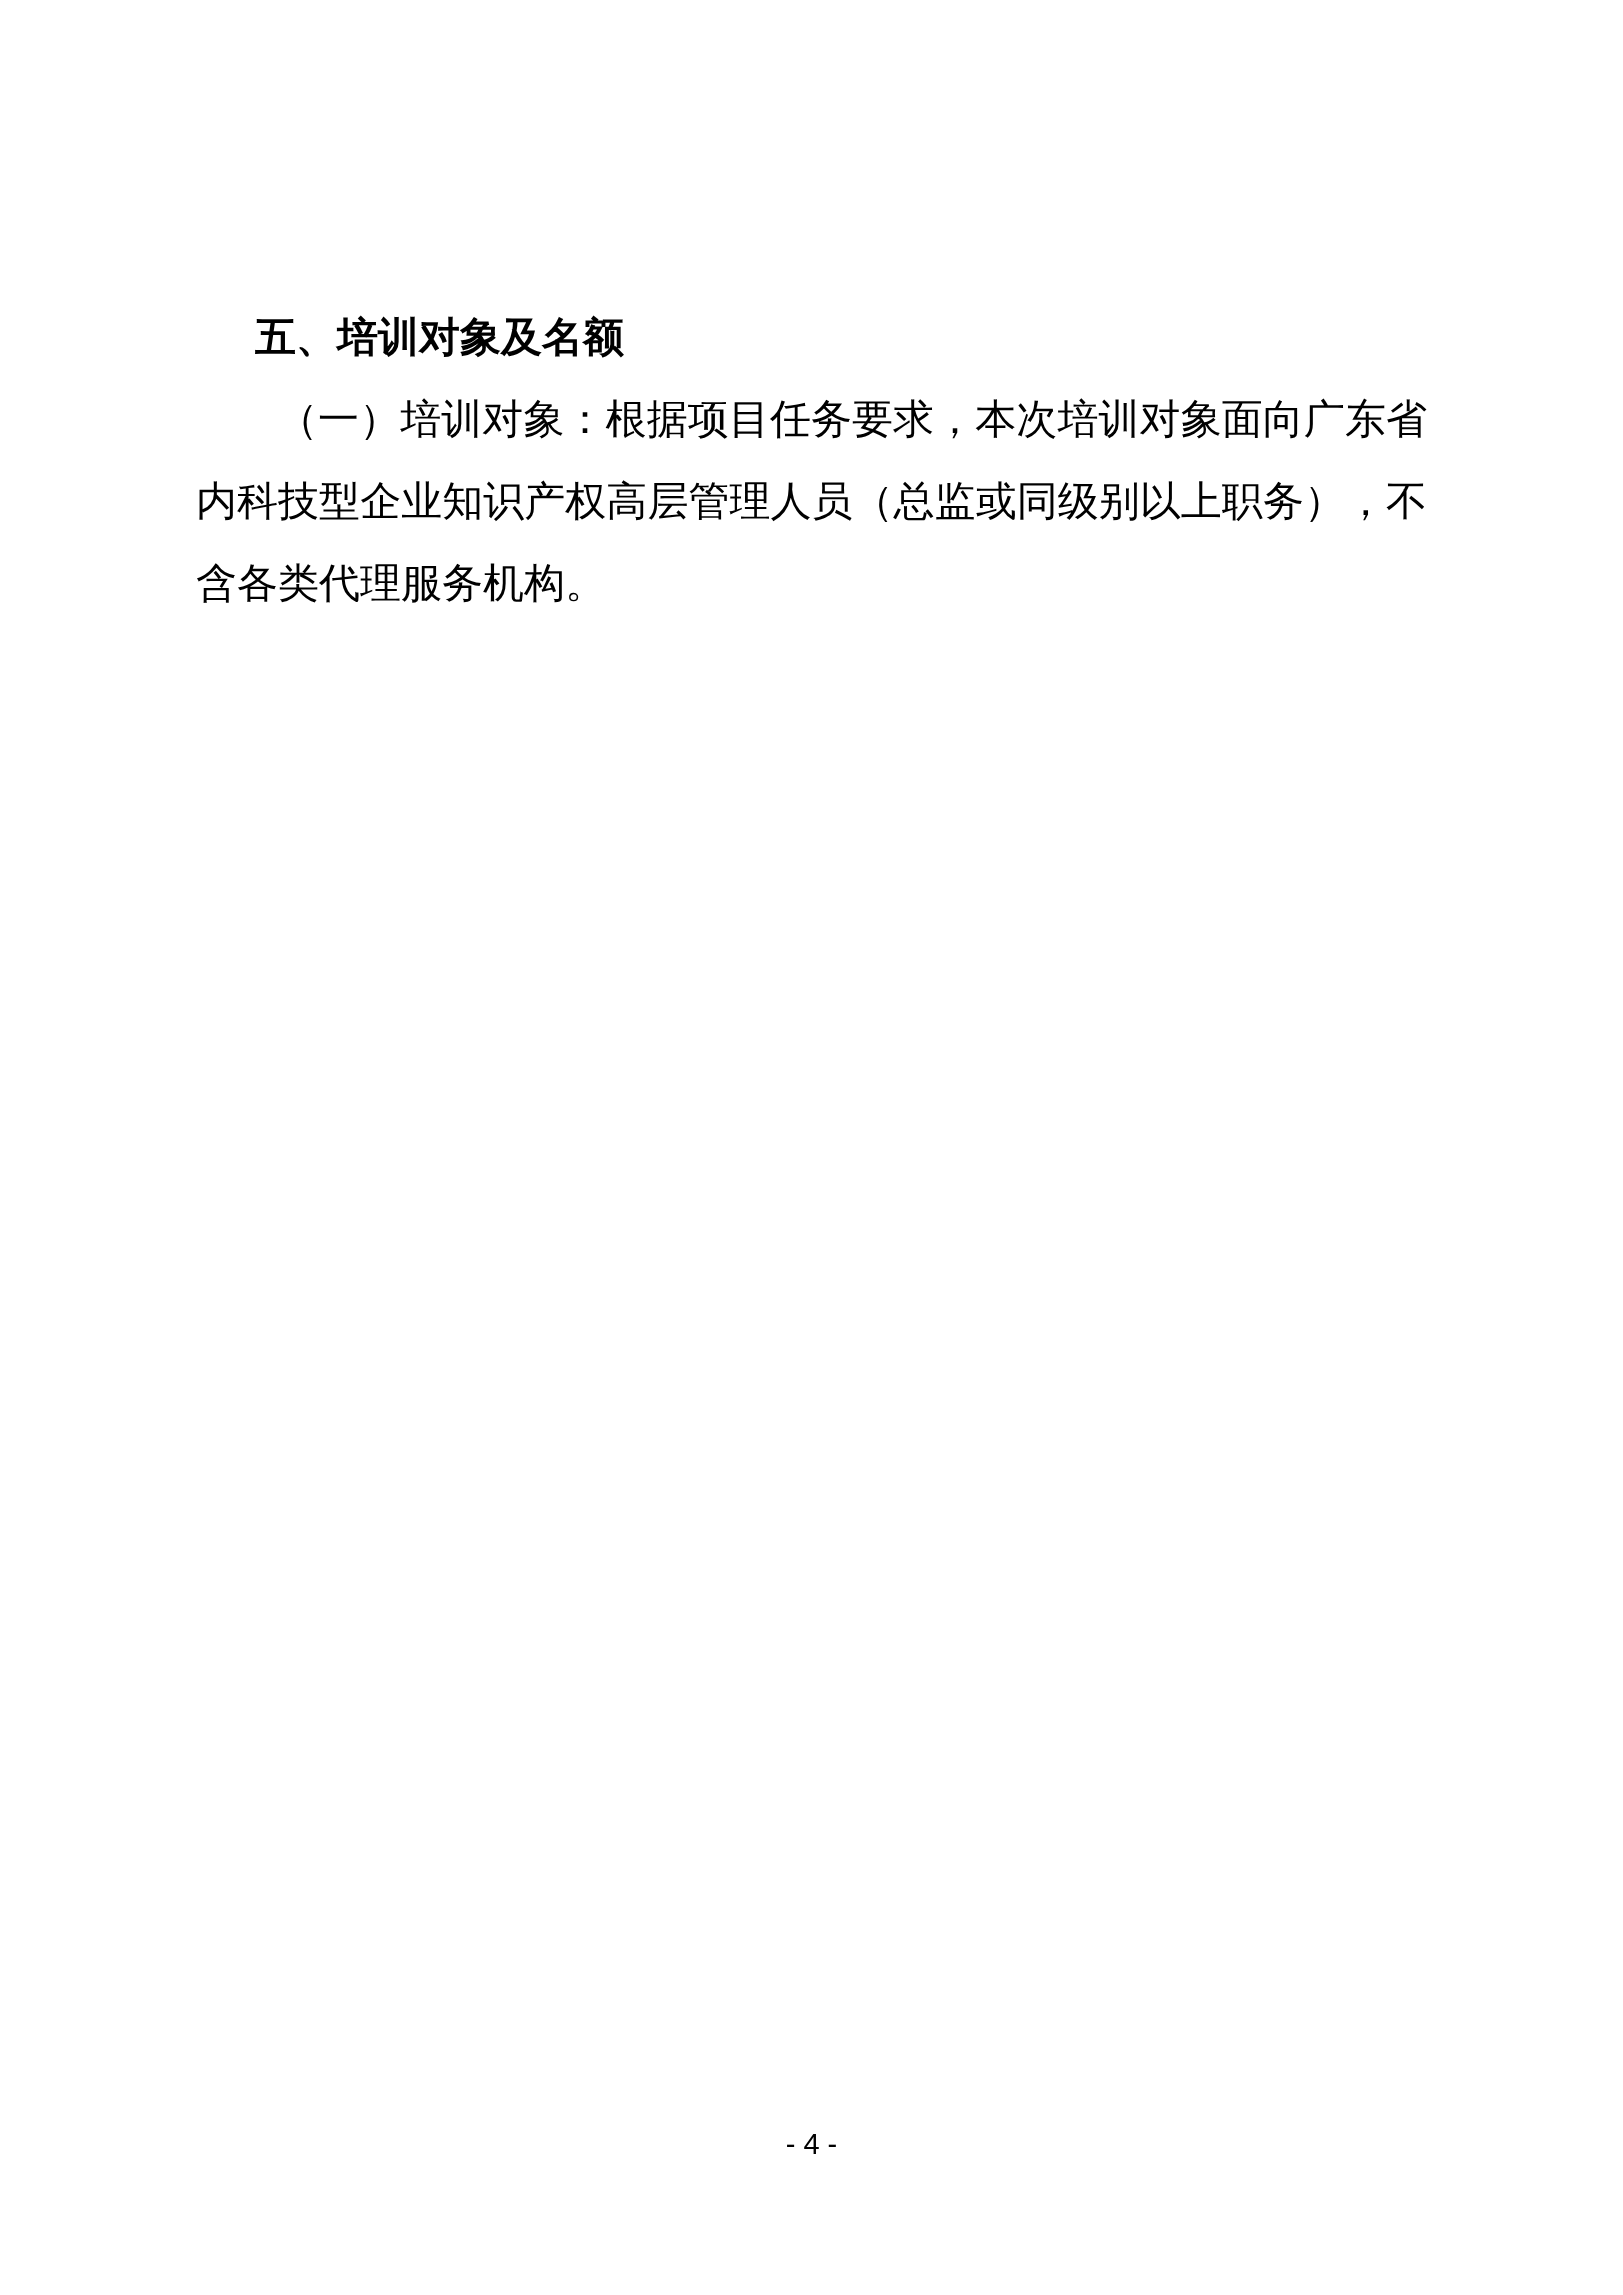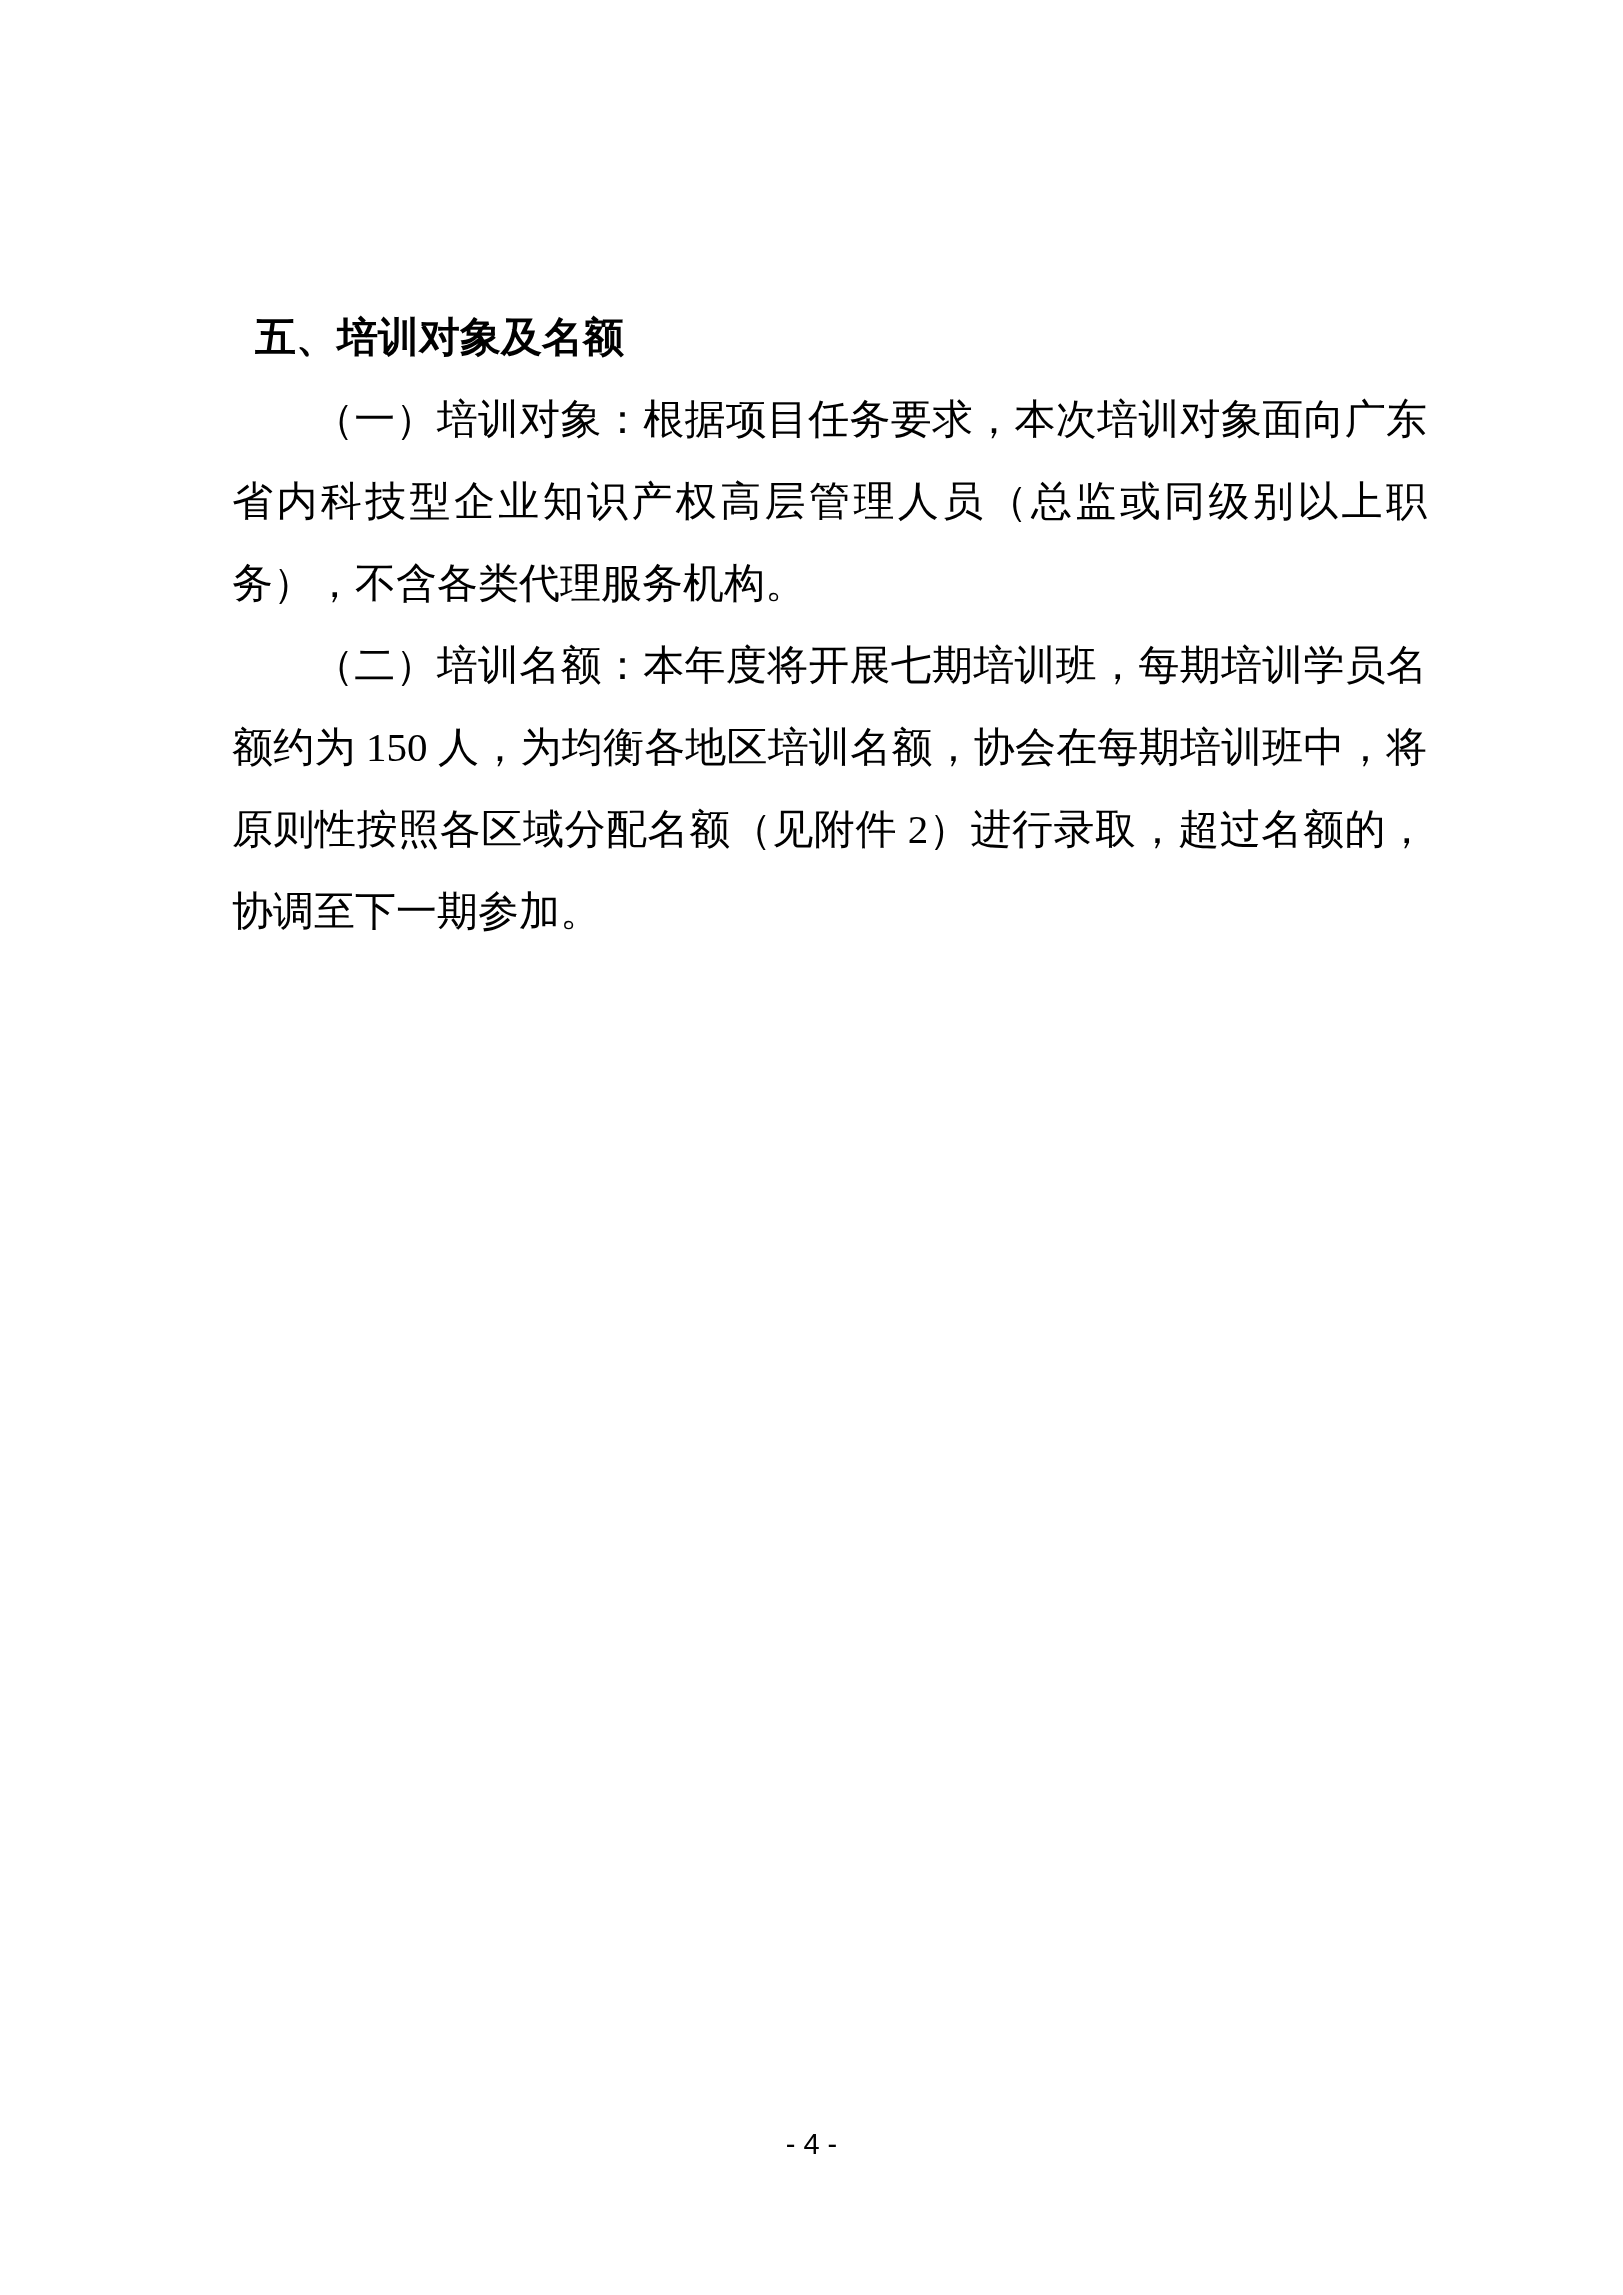--- a/index.html
+++ b/index.html
@@ -27,21 +27,20 @@
     padding: 0;
     font-size: 41px;
     line-height: 82px;
     text-align: justify;
     text-justify: inter-character;
   }
   .doc-body p {
     font-family: "Liberation Serif", "DejaVu Serif", serif;
     font-weight: 400;
     text-indent: 81px;
-    margin-left: 36px;
   }
   .doc-body h2 {
     font-family: "Liberation Sans", "DejaVu Sans", sans-serif;
     font-weight: 700;
     text-indent: 59px;
   }
   .seg {
     font: inherit;
   }
   .seg-bold {
@@ -60,19 +59,18 @@
     color: #000000;
   }
 </style>
 </head>
 <body>
 
 <div class="page">
   <main class="doc-body" id="doc-body">
       <h2>五、培训对象及名额</h2>
       <p><span class="seg">（一）培训对象：根据项目任务要求，本次培训对象面向广东省内科技型企业知识产权高层管理人员（总监或同级别以上职务），不含各类代理服务机构。</span></p>
-      <p><span class="seg">（二）培训名额：本年度将开展七期培训班，每期培训学员名额约为 150 人，为均衡各地区培训名额，协会在每期培训班中，将原则性按照各区域分配名额（见附件 2）进行录取，超过名额的，协调至下一期参加。</span></p>
     </main>
   <footer class="page-footer">
     <span>- 4 -</span>
   </footer>
 </div>
 
 
 </body></html>

